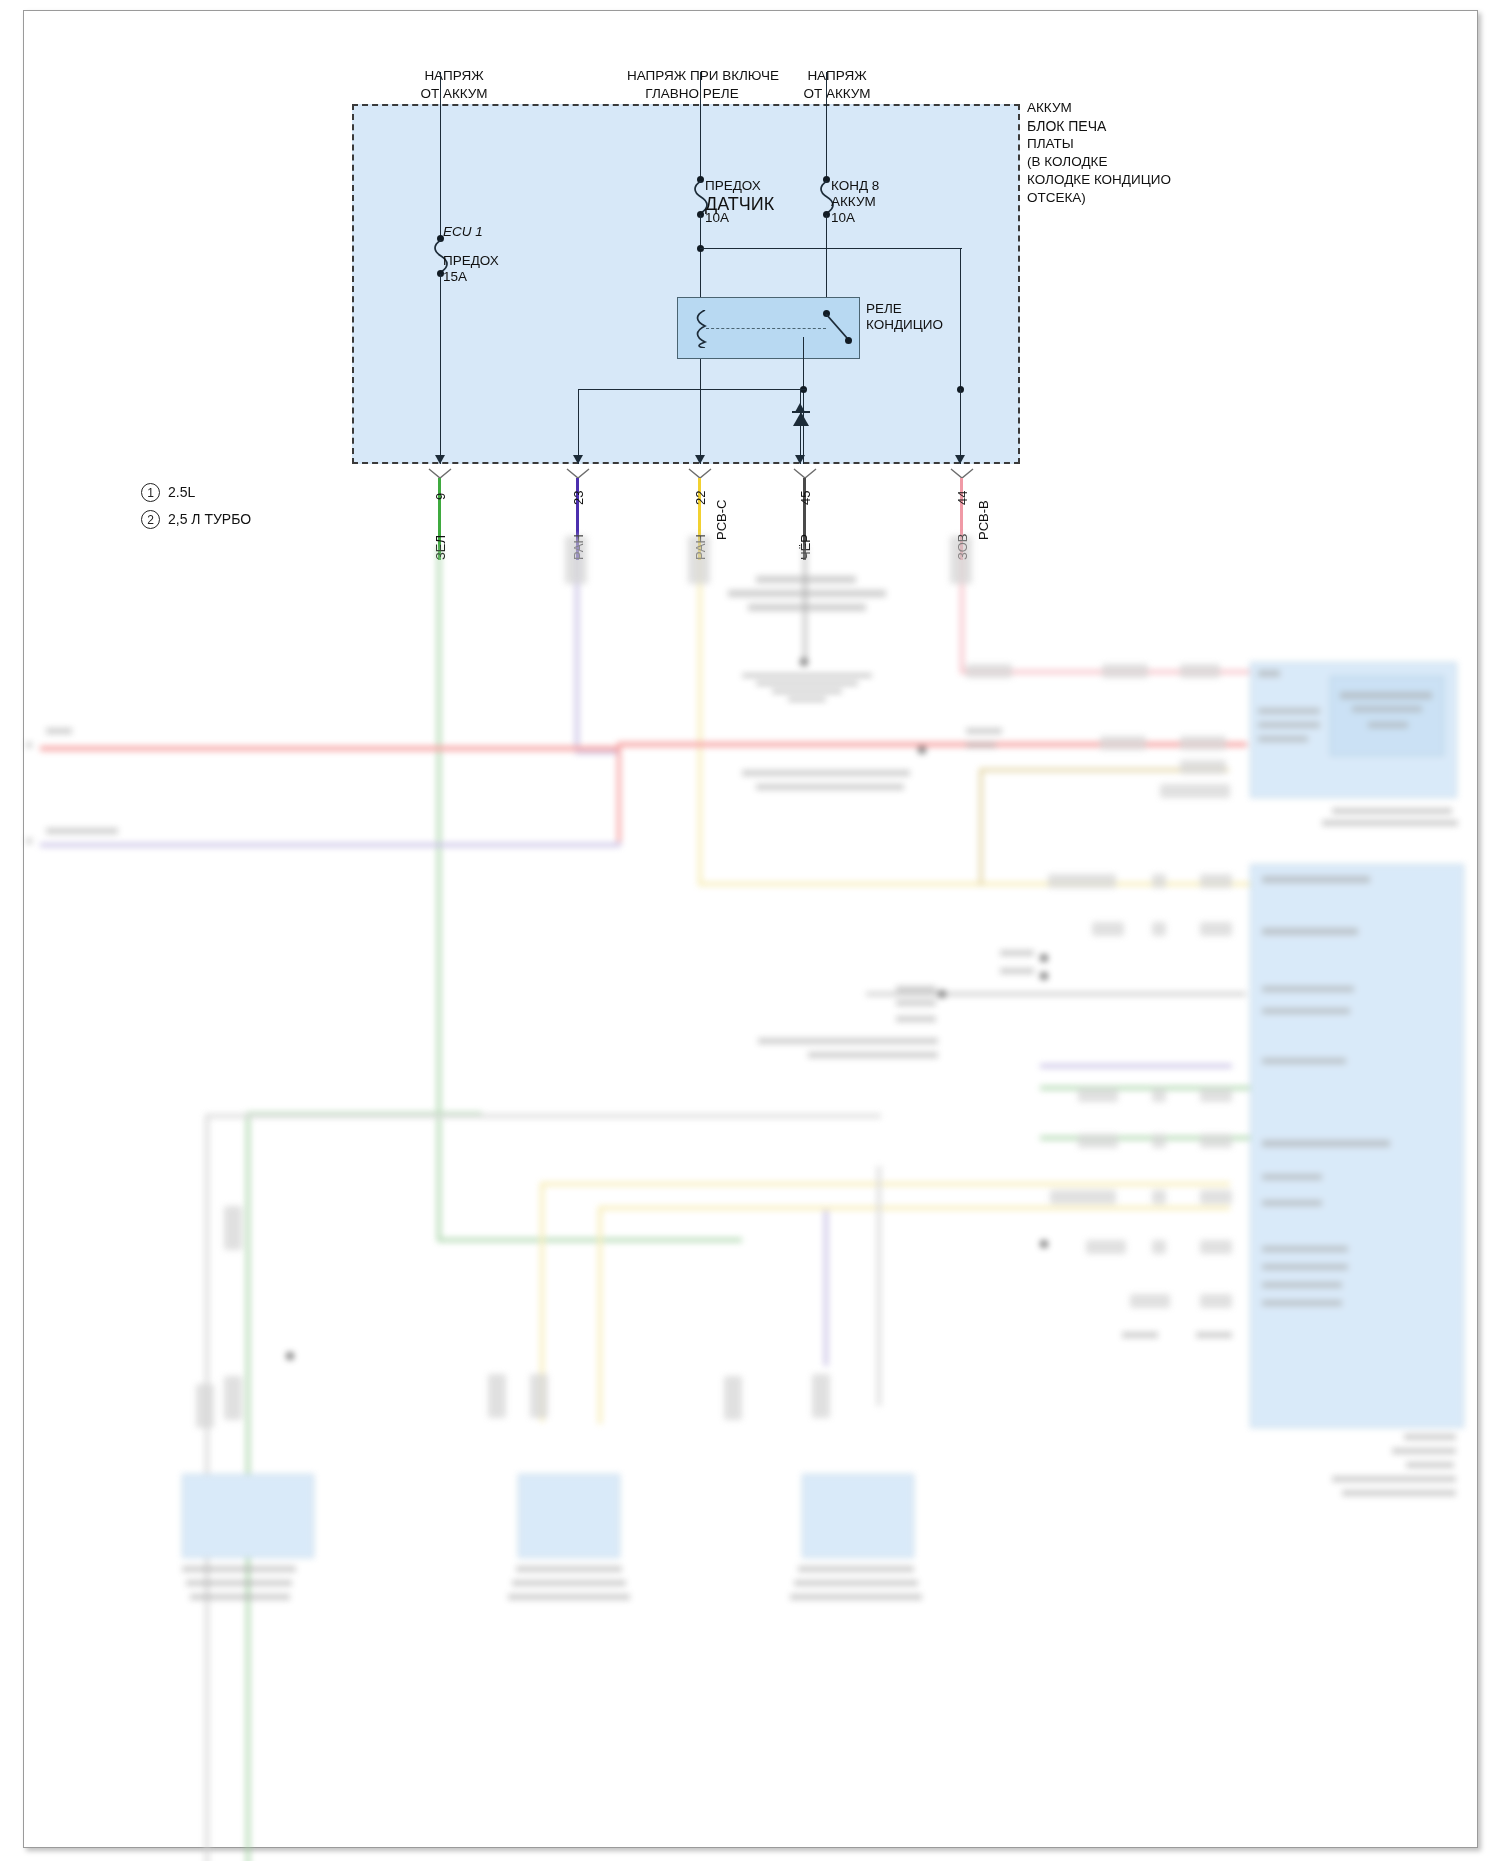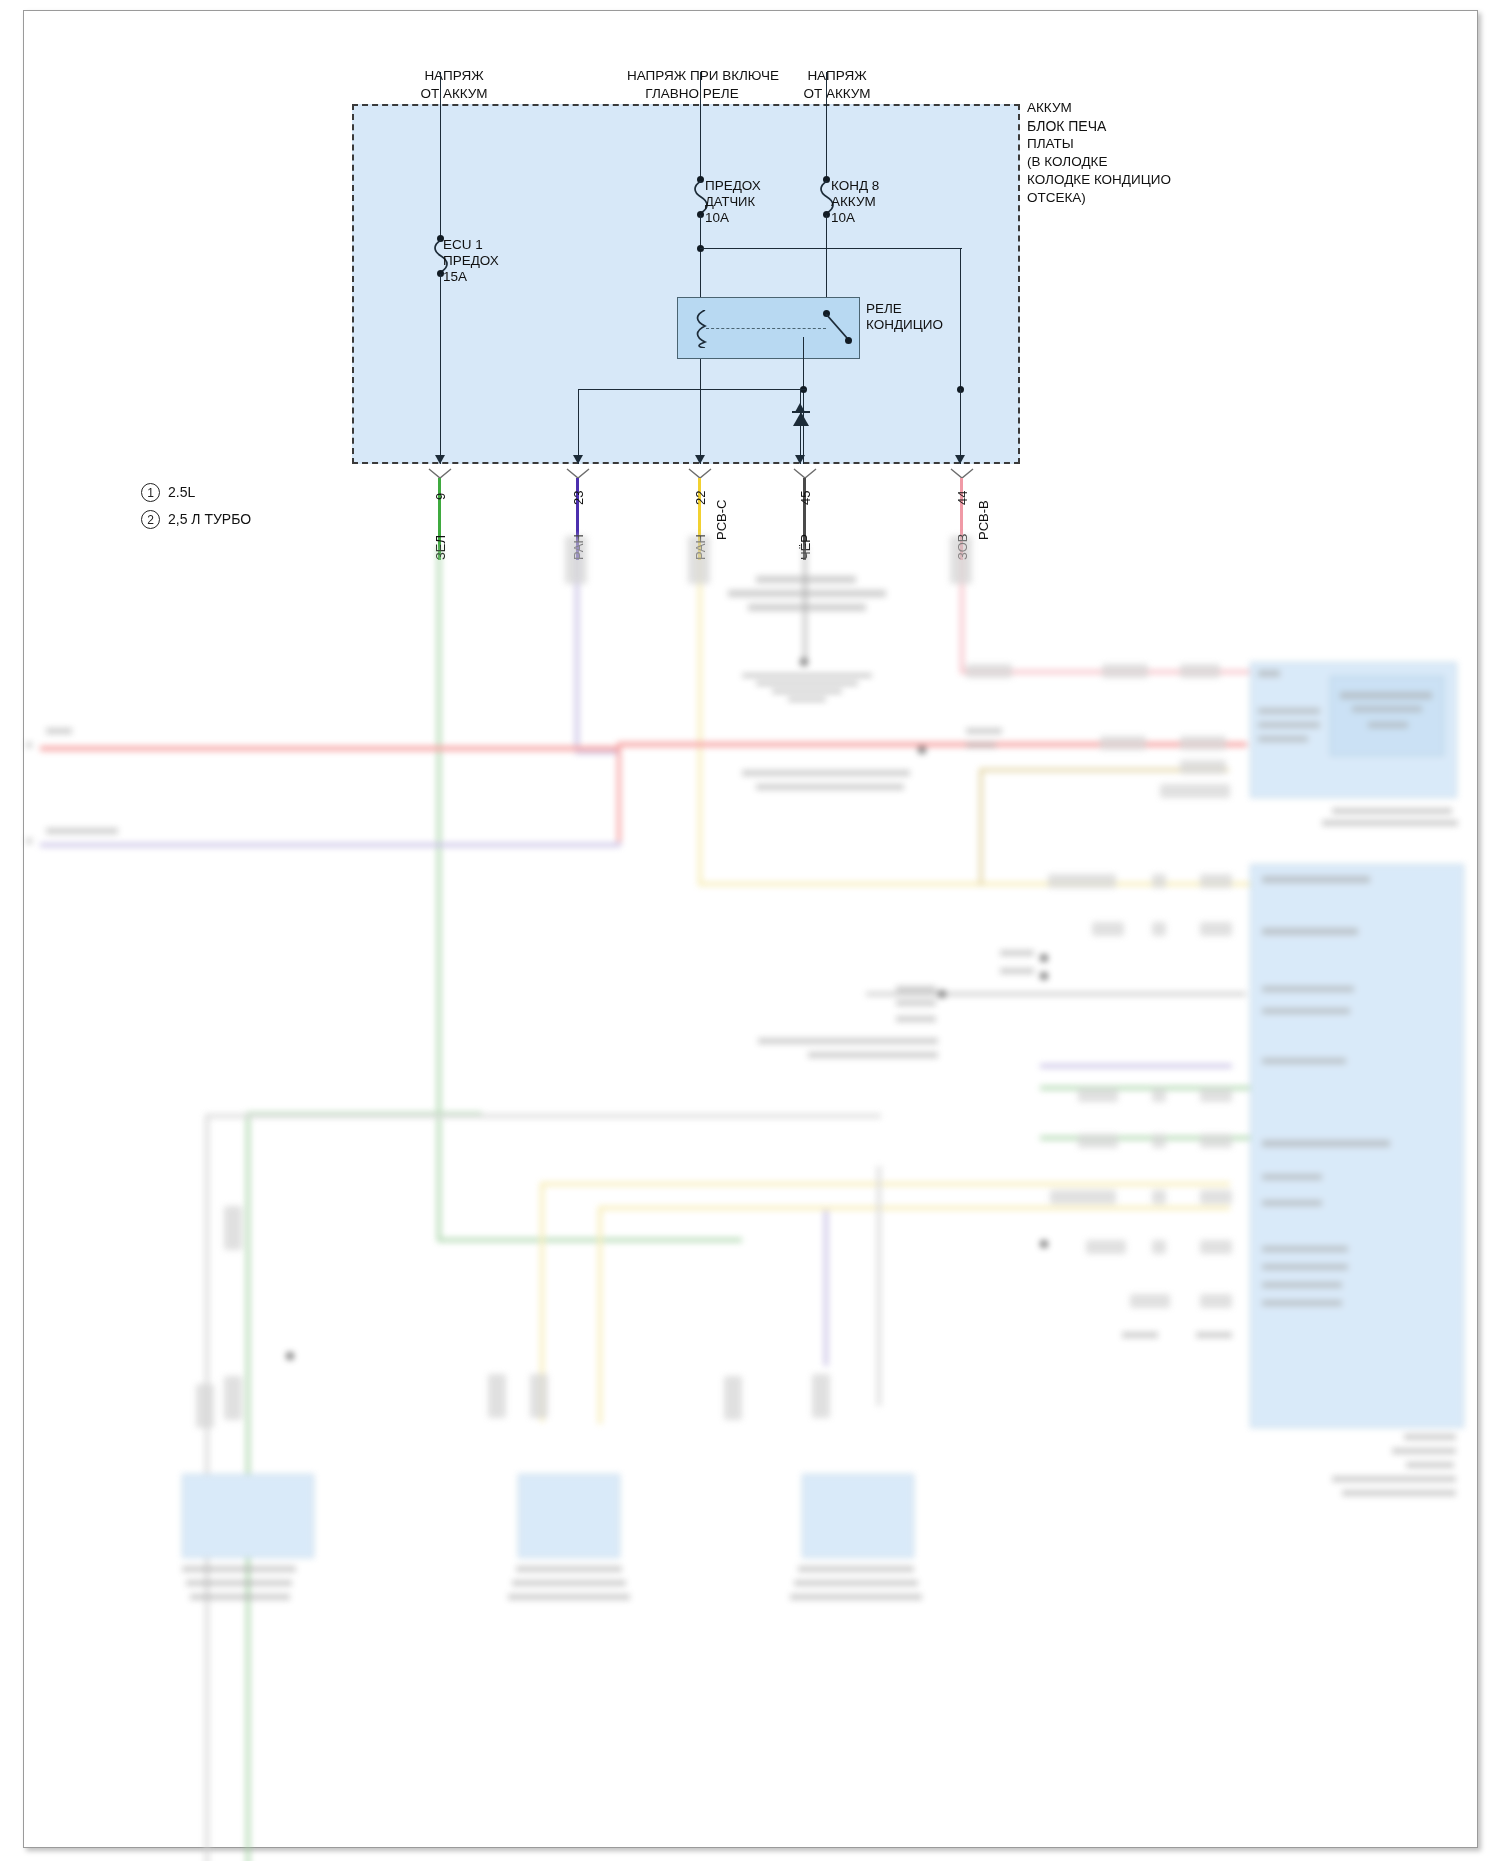--- a/index.html
+++ b/index.html
@@ -111,33 +111,33 @@
     <div class="vline" style="left:440px;top:72px;height:166px;"></div>
     <div class="node" style="left:437px;top:235px;"></div>
 
     <svg style="position:absolute;left:432px;top:240px;" width="18" height="32">
       <path d="M9 0 C1 5,1 11,9 16 C17 21,17 27,9 32" fill="none" stroke="#1c2b38" stroke-width="1.7"></path>
     </svg>
     <div class="node" style="left:437px;top:270px;"></div>
     <div class="vline" style="left:440px;top:274px;height:190px;"></div>
     <div class="arrow-dn" style="left:435px;top:455px;"></div>
 
-    <div class="lbl" style="left:443px;top:237px;font-size:13.5px;">ECU 1</div>
+    <div class="lbl" style="left:443px;top:224px;font-size:13.5px;font-style:italic;">ECU 1</div>
     <div class="lbl" style="left:443px;top:253px;font-size:13.5px;">ПРЕДОХ</div>
     <div class="lbl" style="left:443px;top:269px;font-size:13.5px;">15A</div>
 
     <div class="vline" style="left:700px;top:72px;height:107px;"></div>
     <div class="node" style="left:697px;top:176px;"></div>
     <svg style="position:absolute;left:692px;top:181px;" width="18" height="32">
       <path d="M9 0 C1 5,1 11,9 16 C17 21,17 27,9 32" fill="none" stroke="#1c2b38" stroke-width="1.7"></path>
     </svg>
     <div class="node" style="left:697px;top:211px;"></div>
 
     <div class="lbl" style="left:705px;top:178px;font-size:13.5px;">ПРЕДОХ</div>
-    <div class="lbl" style="left:705px;top:194px;font-size:13px;">ДАТЧИК</div>
+    <div class="lbl" style="left:705px;top:194px;font-size:18px;">ДАТЧИК</div>
     <div class="lbl" style="left:705px;top:210px;font-size:13.5px;">10A</div>
 
     <div class="vline" style="left:700px;top:215px;height:249px;"></div>
     <div class="node" style="left:697px;top:245px;"></div>
 
     <div class="hline" style="left:700px;top:248px;width:262px;"></div>
     <div class="vline" style="left:960px;top:248px;height:158px;"></div>
     <div class="arrow-dn" style="left:695px;top:455px;"></div>
 
     <div class="vline" style="left:826px;top:72px;height:107px;"></div>

